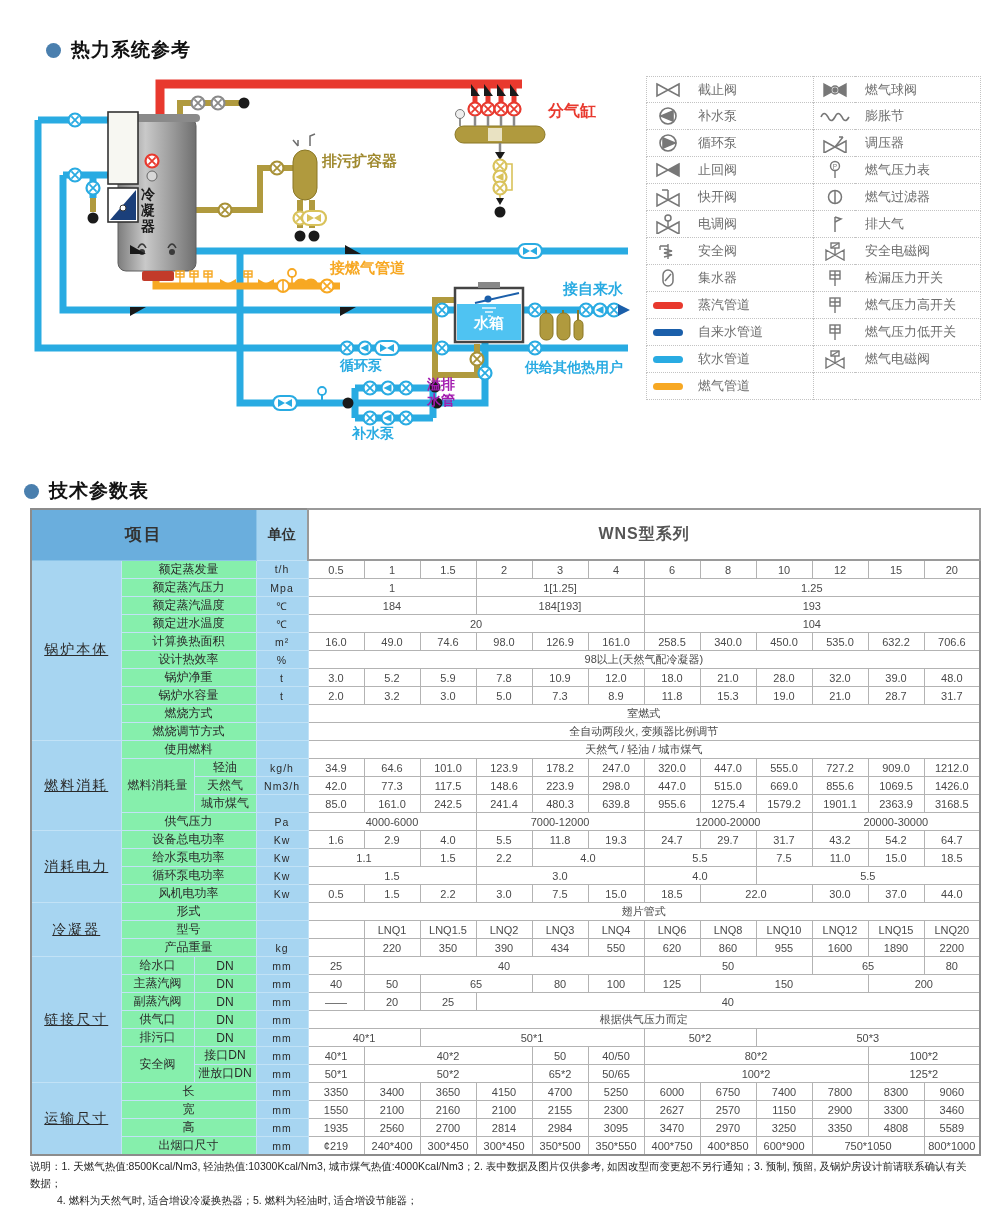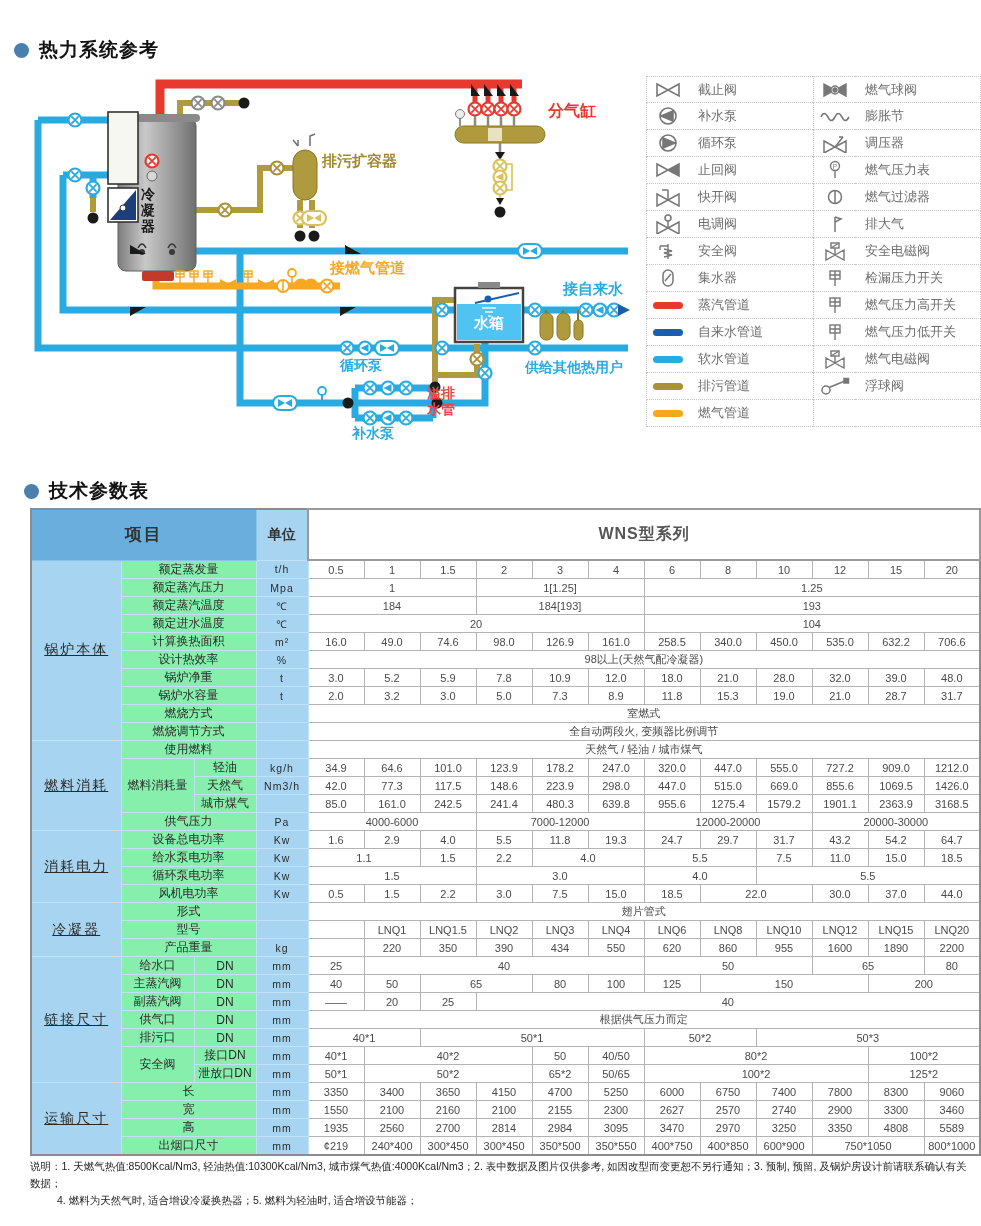--- a/index.html
+++ b/index.html
@@ -8,21 +8,21 @@
   .sec-title{position:absolute;display:flex;align-items:center;gap:10px;}
   .bullet{width:15px;height:15px;border-radius:50%;background:#4a7fae;}
   .sec-title span{font-size:19px;font-weight:bold;color:#111;letter-spacing:1px;}
   
   #diagram{position:absolute;left:30px;top:66px;}
   svg text{font-family:"Liberation Sans",sans-serif;}
   .c-blue{color:#29ABE2}.c-tan{color:#A89137}.c-red{color:#E8392E}
   .c-orange{color:#F7A823}.c-gray{color:#8a8a8a}.c-yel{color:#D9C25A}
   .overlay-label{position:absolute;font-weight:bold;line-height:1.15;word-break:break-all;}
   #condenser-label{left:111px;top:120px;width:18px;font-size:14px;color:#1a1a1a;}
-  #overflow-label{left:397px;top:319px;width:32px;font-size:14px;color:#ef4444;}
+  #overflow-label{left:397px;top:310px;width:32px;font-size:14px;color:#a21caf;}
   
   #legend{position:absolute;left:646px;top:76px;width:335px;}
   .lgrow{display:flex;height:27px;align-items:stretch;}
   .lgcell{border-bottom:1px dotted #c3c3c3;display:flex;align-items:center;}
   .lgrow:first-child .lgcell{border-top:1px dotted #c3c3c3;}
   .lg-sym{width:44px;justify-content:center;border-left:1px dotted #c3c3c3;}
   .lg-lab{width:123px;font-size:13px;color:#6e6e6e;padding-left:10px;}
   .lgrow .lg-lab:last-child{border-right:1px dotted #c3c3c3;}
   .lgsvg{width:36px;height:20px;color:#777;}
   .pipe-chip{width:30px;height:7px;border-radius:4px;}
@@ -154,21 +154,21 @@
       <g id="sw" fill="none" stroke="currentColor" stroke-width="1.4">
           <rect x="-4" y="-12" width="8" height="6"></rect>
           <path d="M0,-12 V-6 M-4,-9 H4 M0,-6 V0"></path>
         </g>
       <g id="dot">
           <circle r="5.5" fill="#1a1a1a"></circle>
         </g>
     </defs>
   </svg>
 
-  <div class="sec-title" style="left:14px;top:37px;">
+  <div class="sec-title" style="left:46px;top:37px;">
     <div class="bullet"></div>
     <span>热力系统参考</span>
   </div>
 
   <div id="diagram">
     <svg width="600" height="394" viewBox="0 0 600 394">
 
       <g stroke="#29ABE2" stroke-width="7" fill="none">
         <path d="M8,54 V282 H598"></path>
         <path d="M33,109 V244 H590"></path>
@@ -508,32 +508,20 @@
         <div class="lgcell lg-lab">软水管道</div>
         <div class="lgcell lg-sym">
           <svg class="lgsvg" viewBox="0 0 36 20">
             <use href="#sym-gas-solenoid-valve"></use>
           </svg>
         </div>
         <div class="lgcell lg-lab">燃气电磁阀</div>
       </div>
       <div class="lgrow">
         <div class="lgcell lg-sym">
-          <div class="pipe-chip" style="background: rgb(168, 145, 55);"></div>
-        </div>
-        <div class="lgcell lg-lab">排污管道</div>
-        <div class="lgcell lg-sym">
-          <svg class="lgsvg" viewBox="0 0 36 20">
-            <use href="#sym-float-valve"></use>
-          </svg>
-        </div>
-        <div class="lgcell lg-lab">浮球阀</div>
-      </div>
-      <div class="lgrow">
-        <div class="lgcell lg-sym">
           <div class="pipe-chip" style="background: rgb(247, 168, 35);"></div>
         </div>
         <div class="lgcell lg-lab">燃气管道</div>
         <div class="lgcell lg-sym"></div>
         <div class="lgcell lg-lab"></div>
       </div>
     </div>
 
   <div class="sec-title" style="left:24px;top:478px;">
     <div class="bullet"></div>
@@ -901,21 +889,21 @@
             <th class="lbl" colspan="2">宽</th>
             <th class="unit">mm</th>
             <td class="val">1550</td>
             <td class="val">2100</td>
             <td class="val">2160</td>
             <td class="val">2100</td>
             <td class="val">2155</td>
             <td class="val">2300</td>
             <td class="val">2627</td>
             <td class="val">2570</td>
-            <td class="val">2740</td>
+            <td class="val">1150</td>
             <td class="val">2900</td>
             <td class="val">3300</td>
             <td class="val">3460</td>
           </tr>
           <tr>
             <th class="lbl" colspan="2">高</th>
             <th class="unit">mm</th>
             <td class="val">1935</td>
             <td class="val">2560</td>
             <td class="val">2700</td>

